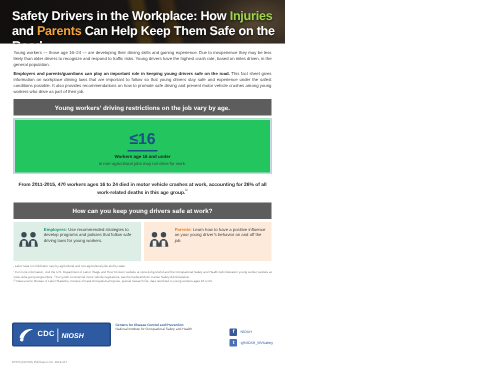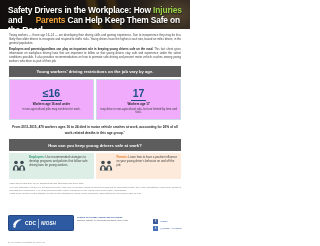--- a/index.html
+++ b/index.html
@@ -37,21 +37,21 @@
     position: absolute; inset: 0;
     background: linear-gradient(90deg, rgba(12,10,9,0.88) 0%, rgba(12,10,9,0.72) 55%, rgba(12,10,9,0.30) 100%);
   }
   .banner h1 {
     position: absolute; left: 8px; top: 5px; right: 6px;
     font-size: 8.4px; line-height: 10px; font-weight: bold;
     color: #ffffff; letter-spacing: -0.15px;
     text-shadow: 0 1px 2px rgba(0,0,0,.85);
   }
   .hl-employers { color: #9bd64a; }
-  .hl-parents   { color: #f2a33c; margin-left: 11px; }
+  .hl-parents   { color: #f2a33c; }
 
   
   .body-wrap { padding: 3.5px 9px 0 9px; }
   .p {
     font-size: 2.85px; line-height: 4.0px;
     color: #3f3f3f; text-align: justify;
     margin-bottom: 2.6px;
   }
   .p b { color: #1f1f1f; }
 
@@ -66,21 +66,21 @@
     letter-spacing: .05px;
   }
 
   
   .cards {
     display: flex; gap: 2.5px;
     margin: 0 9px;
   }
   .card {
     flex: 1;
-    background: #f0abfc;
+    background: #22c55e;
     border: 0.5px solid #cbd8e6;
     padding: 3px 3px 4px 3px;
     text-align: center;
   }
   .card .num {
     font-size: 10.5px; font-weight: bold;
     color: #1b4f86; line-height: 12px;
     border-bottom: 1.1px solid #1b4f86;
     display: inline-block; padding: 0 1.5px 0.3px 1.5px;
     margin-bottom: 2.2px;
@@ -207,25 +207,20 @@
   <div class="bar">Young workers’ driving restrictions on the job vary by age.</div>
 
   <div class="cards">
 
     <div class="card">
       <div class="num">≤16</div>
       <div class="lead">Workers age 16 and under</div>
       <div class="txt">in non-agricultural jobs may not drive for work.</div>
     </div>
 
-    <div class="card">
-      <div class="num">17</div>
-      <div class="lead">Workers age 17</div>
-      <div class="txt">may drive in non-agricultural jobs, but are limited by time and task.</div>
-    </div>
 
 
   </div>
 
   <p class="stat"><span>From 2011-2015, 470 workers ages 16 to 24 died in motor vehicle crashes at work, accounting for 26% of all work-related deaths in this age group.</span><sup>iv</sup></p>
 
   <div class="bar">How can you keep young drivers safe at work?</div>
 
   <div class="actions">
 

